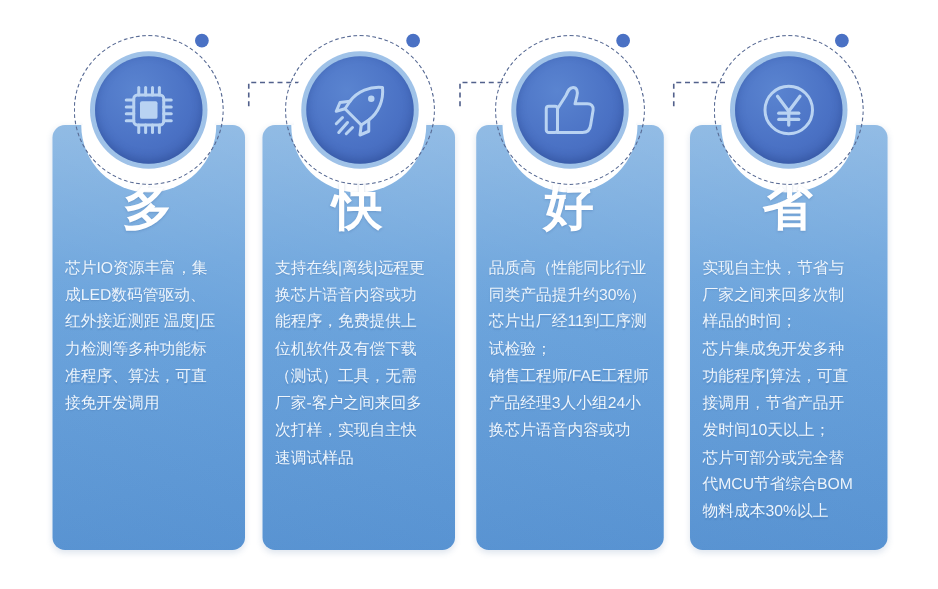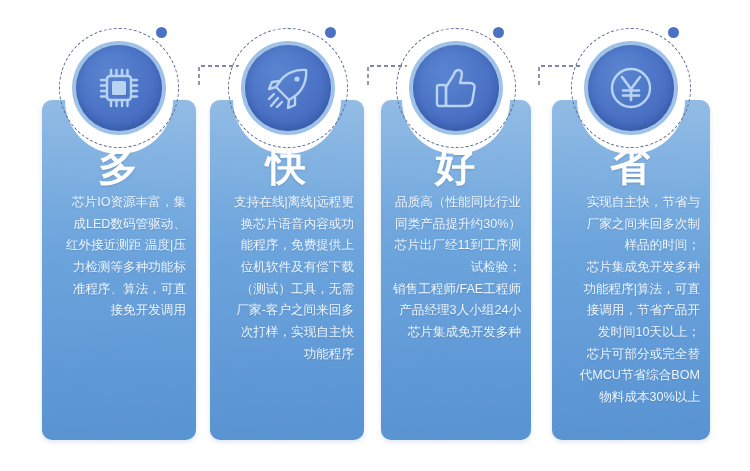--- a/index.html
+++ b/index.html
@@ -64,27 +64,27 @@
     font-size: 40px;
     line-height: 1;
     font-weight: bold;
     letter-spacing: 2px;
     z-index: 4;
     text-shadow: 0 1px 2px rgba(40,80,140,0.25);
   }
 
   .body-text {
     position: absolute;
-    top: 92px;
+    top: 104px;
     left: 10px;
     right: 10px;
     color: #eef5fc;
     font-size: 12.6px;
     line-height: 1.72;
-    text-align: right;
+    text-align: left;
     z-index: 4;
     white-space: pre-line;
     text-shadow: 0 1px 1px rgba(50,95,155,0.25);
   }
 
   
   .badge {
     position: absolute;
     top: 28px;
     width: 120px;
@@ -175,34 +175,34 @@
     <div class="sheen"></div>
     <div class="notch"></div>
     <div class="headline">快</div>
     <div class="body-text">支持在线|离线|远程更
 换芯片语音内容或功
 能程序，免费提供上
 位机软件及有偿下载
 （测试）工具，无需
 厂家-客户之间来回多
 次打样，实现自主快
-功能程序</div>
+速调试样品</div>
   </div>
 
   <div class="card" style="left:381px; width:150px;">
     <div class="sheen"></div>
     <div class="notch"></div>
     <div class="headline">好</div>
     <div class="body-text">品质高（性能同比行业
 同类产品提升约30%）
 芯片出厂经11到工序测
 试检验；
 销售工程师/FAE工程师
 产品经理3人小组24小
-芯片集成免开发多种</div>
+换芯片语音内容或功</div>
   </div>
 
   <div class="card" style="left:552px; width:158px;">
     <div class="sheen"></div>
     <div class="notch"></div>
     <div class="headline">省</div>
     <div class="body-text">实现自主快，节省与
 厂家之间来回多次制
 样品的时间；
 芯片集成免开发多种

